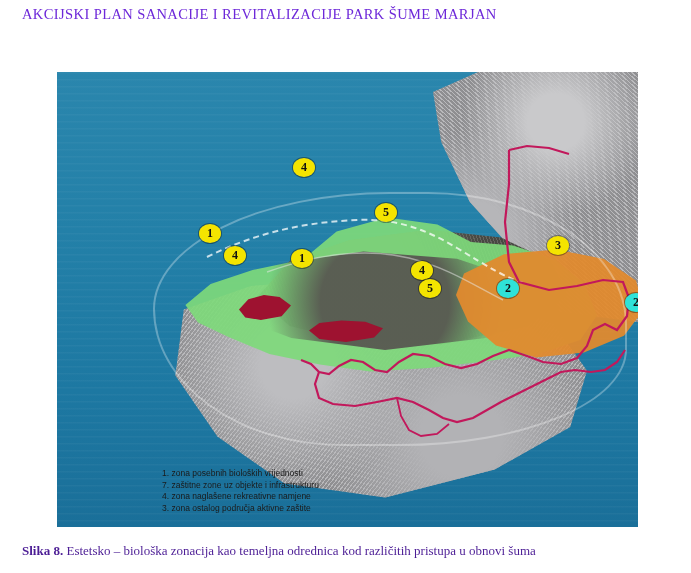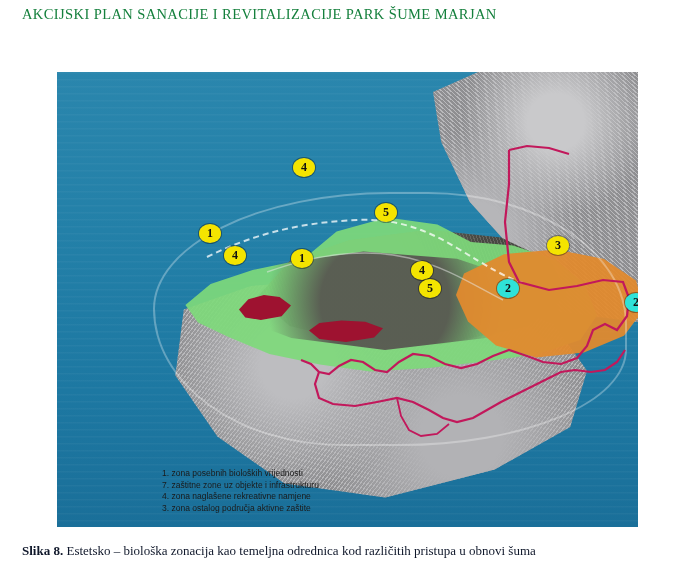--- a/index.html
+++ b/index.html
@@ -20,21 +20,21 @@
     width: 691px;
     height: 573px;
   }
   .doc-title {
     position: absolute;
     left: 22px;
     top: 6px;
     font-family: "Liberation Serif", serif;
     font-size: 14.5px;
     letter-spacing: 0.4px;
-    color: #15803d;
+    color: #6d28d9;
     white-space: nowrap;
   }
   .figure {
     position: absolute;
     left: 57px;
     top: 72px;
     width: 581px;
     height: 455px;
     background: #1f7fa8;
     overflow: hidden;
@@ -209,21 +209,21 @@
   }
   .legend div {
     white-space: nowrap;
   }
   .caption {
     position: absolute;
     left: 22px;
     top: 543px;
     font-family: "Liberation Serif", serif;
     font-size: 13px;
-    color: #0f172a;
+    color: #4c1d95;
     white-space: nowrap;
   }
   .caption b { font-weight: bold; }
 </style>
 </head>
 <body>
 
 <div class="page">
 
   <div class="doc-title">AKCIJSKI PLAN SANACIJE I REVITALIZACIJE PARK ŠUME MARJAN</div>

